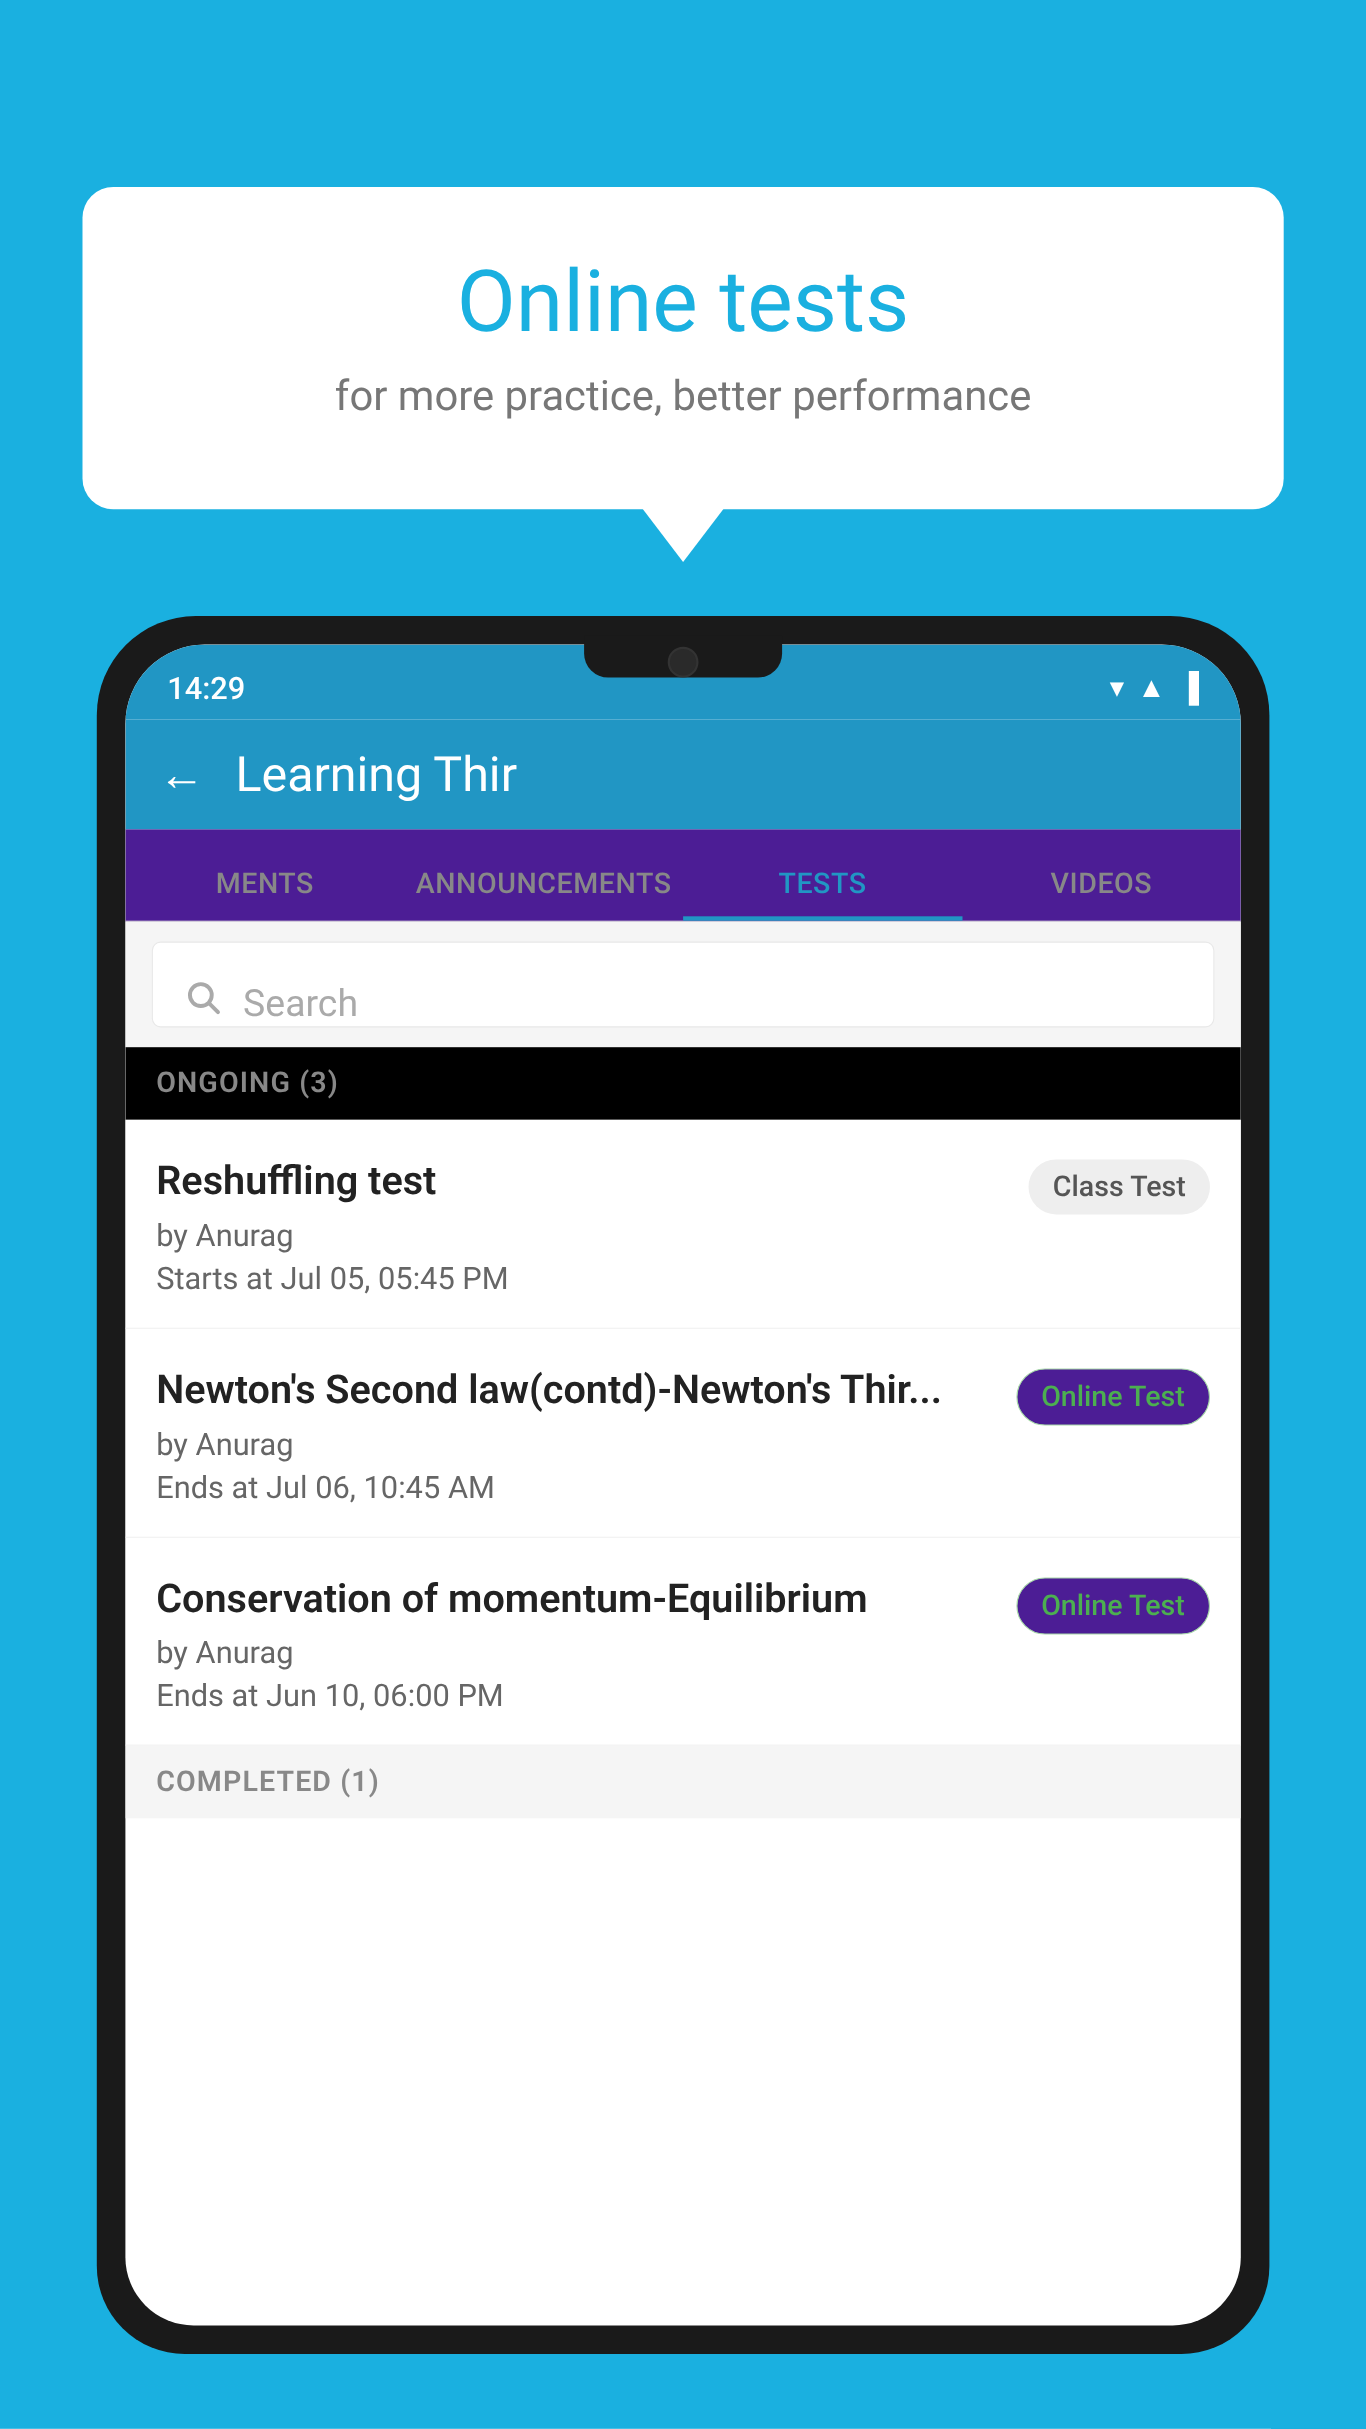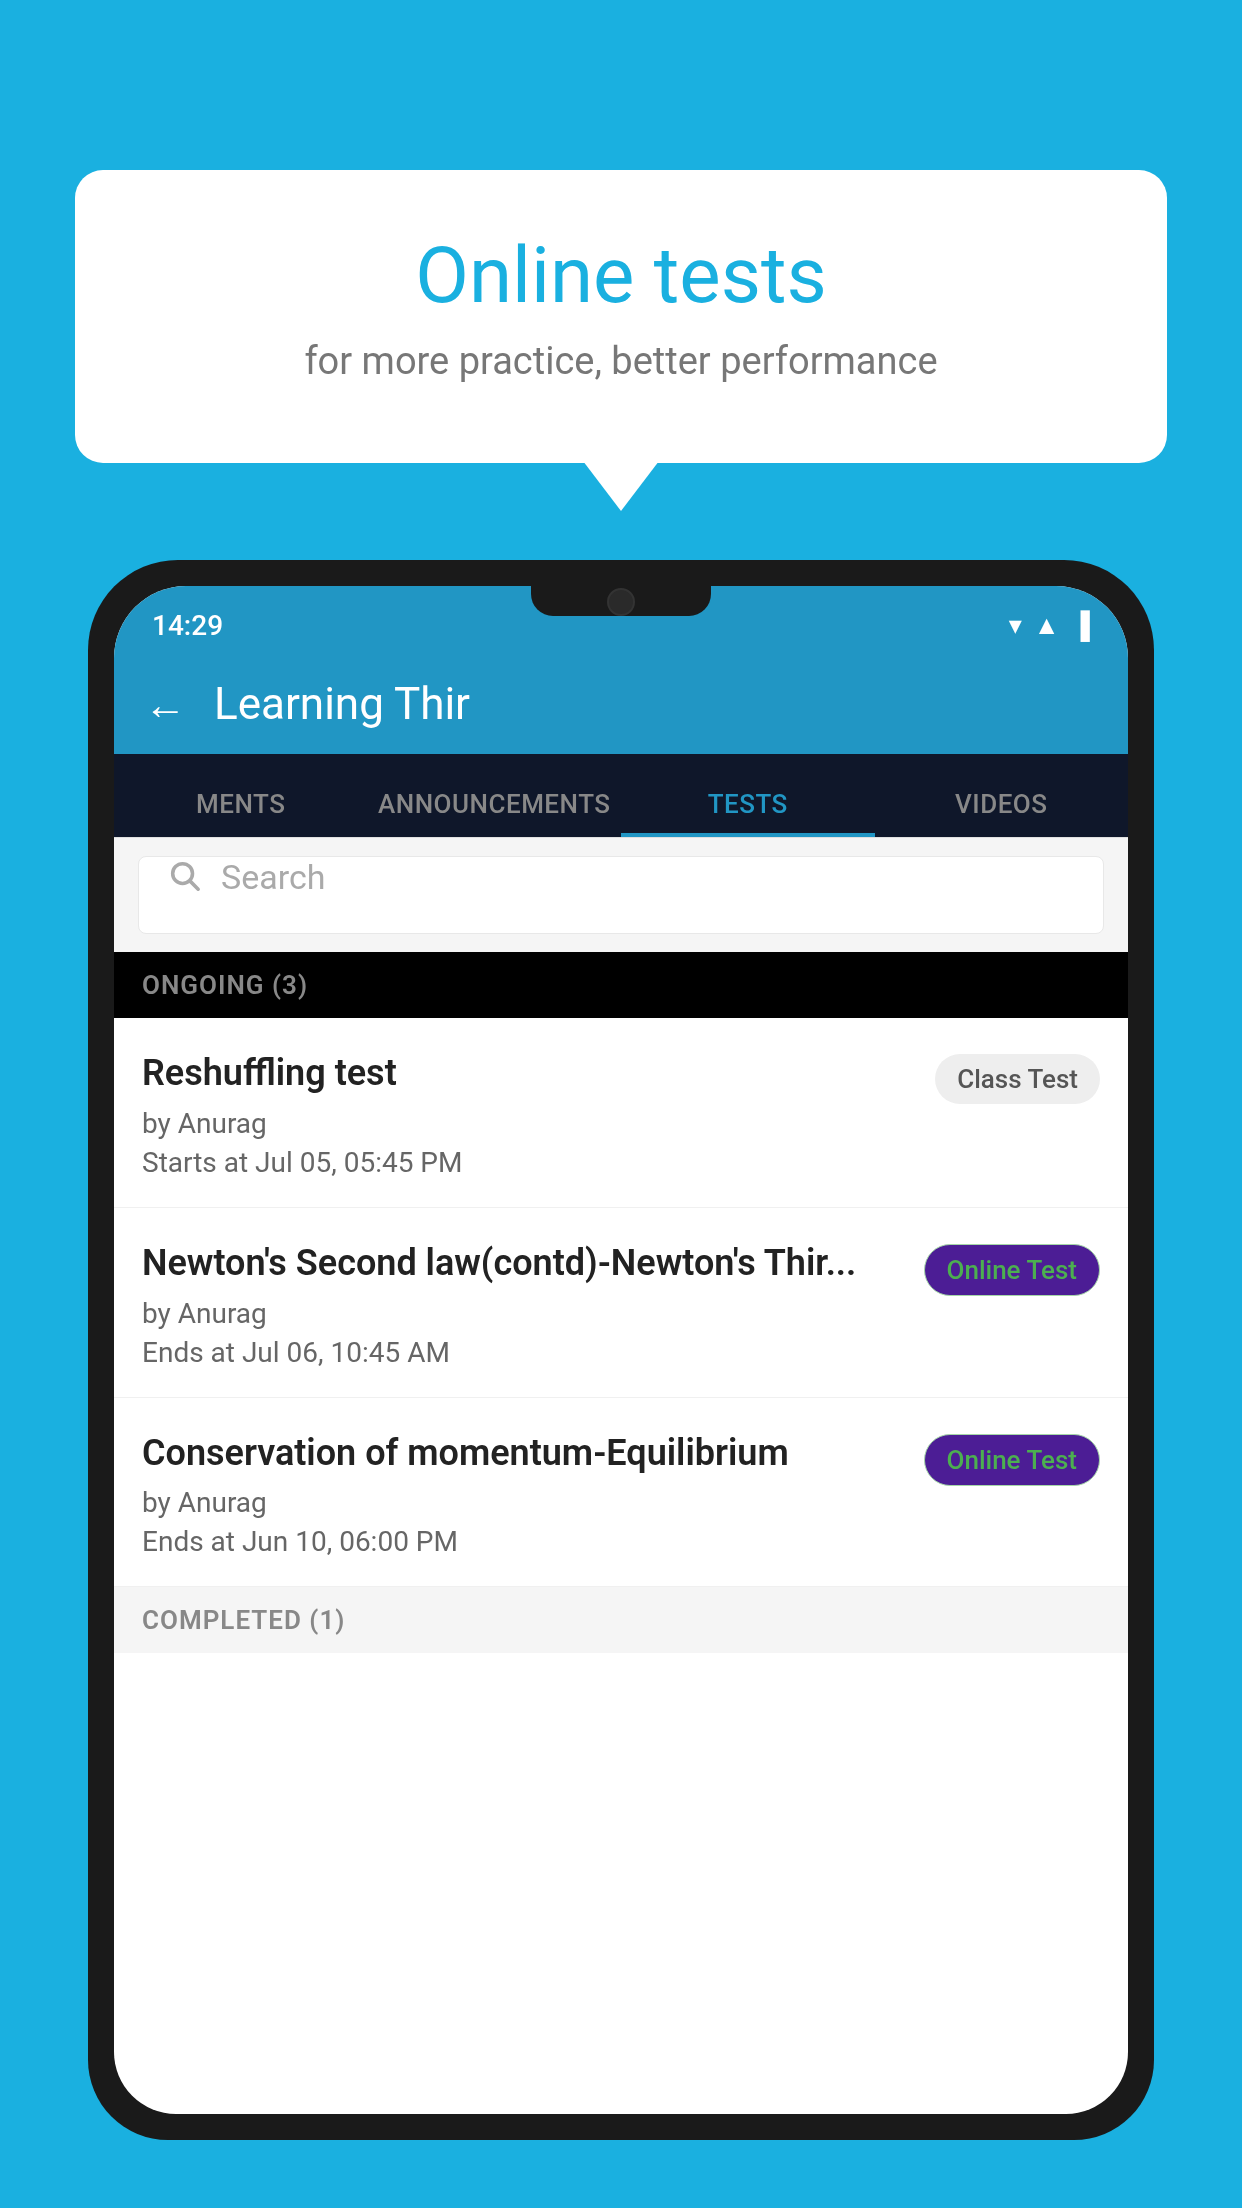--- a/index.html
+++ b/index.html
@@ -151,21 +151,21 @@
     }
 
     .app-title {
       color: white;
       font-size: 44px;
       font-weight: 400;
     }
 
     
     .tabs-bar {
-      background: #0f172a;
+      background: #4c1d95;
       display: flex;
       border-bottom: 1px solid #e0e0e0;
       height: 84px;
       align-items: flex-end;
     }
 
     .tab-item {
       flex: 1;
       text-align: center;
       padding-bottom: 18px;
@@ -195,21 +195,21 @@
     .search-container {
       background: #f5f5f5;
       padding: 18px 24px;
     }
 
     .search-bar {
       background: white;
       border-radius: 8px;
       height: 78px;
       display: flex;
-      align-items: flex-start;
+      align-items: flex-end;
       padding: 0 28px;
       gap: 20px;
       border: 1px solid #e8e8e8;
     }
 
     .search-icon-svg {
       color: #aaa;
       font-size: 38px;
     }
 

